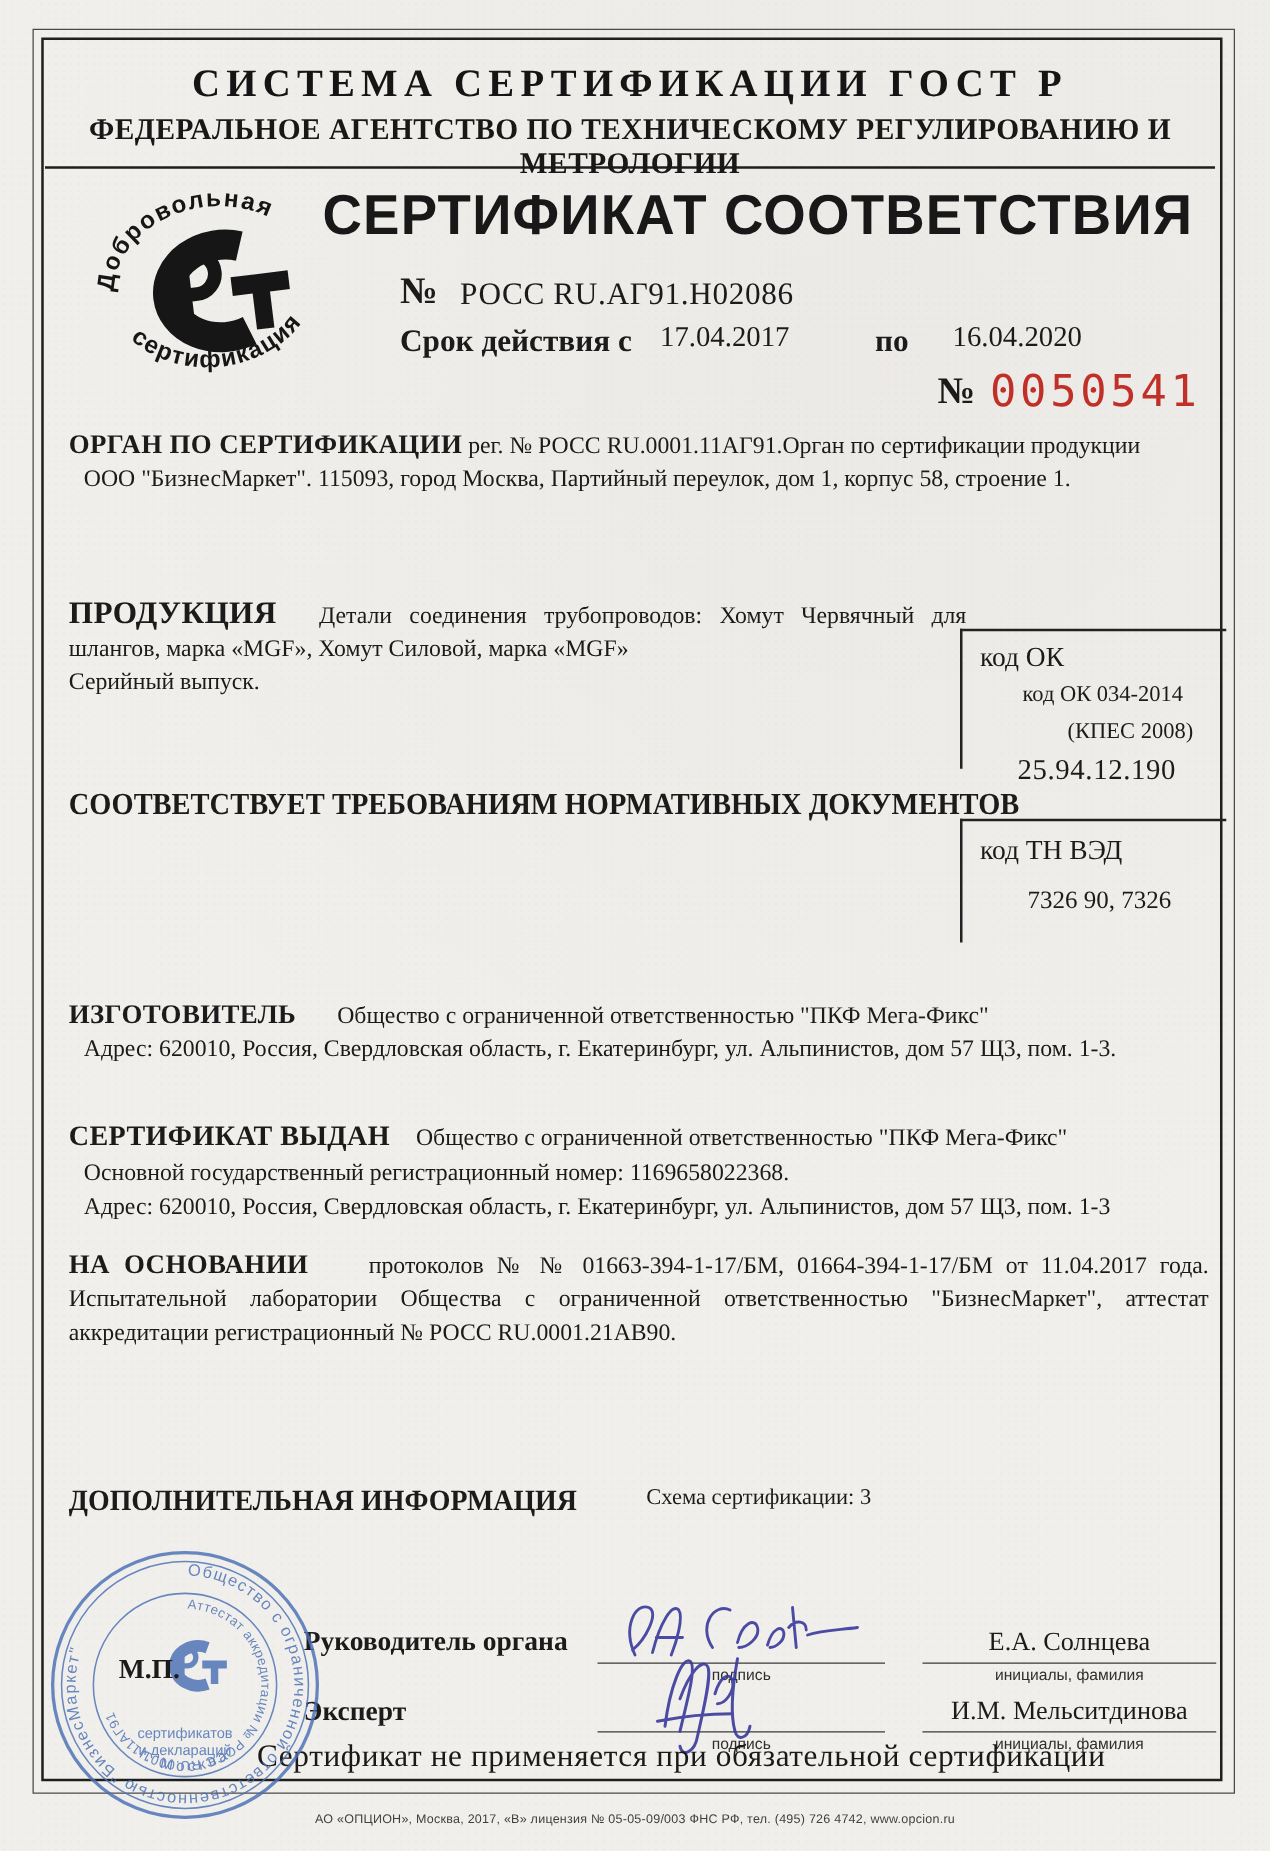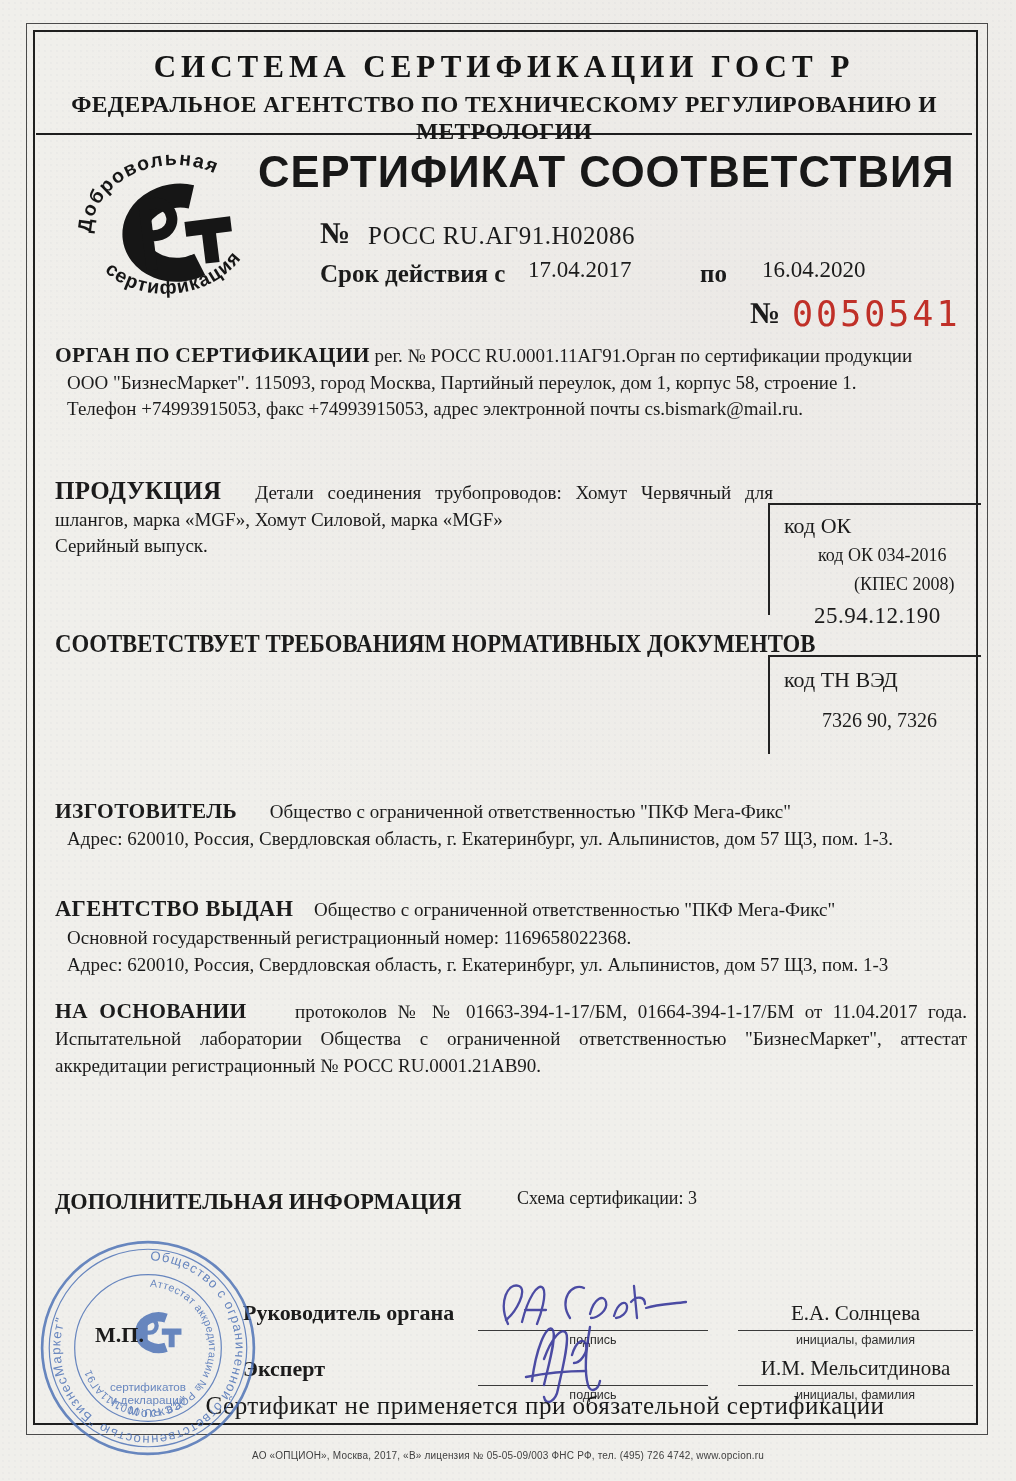--- a/index.html
+++ b/index.html
@@ -120,53 +120,52 @@
   <div class="abs valid-po">по</div>
   <div class="abs valid-to">16.04.2020</div>
 
   <div class="abs blank-no-label">№</div>
   <div class="abs blank-no-value" style="color:#c03028;text-align:center;">0050541</div>
 
   <div class="abs sec organ-sec">
     <span class="h">ОРГАН ПО СЕРТИФИКАЦИИ</span>
     <span>рег. № РОСС RU.0001.11АГ91.Орган по сертификации продукции</span>
     <div class="indent">ООО "БизнесМаркет". 115093, город Москва, Партийный переулок, дом 1, корпус 58, строение 1.</div>
-    <div class="indent">Телефон +74993915053, факс +74993915053, адрес электронной почты cs.bismark@mail.ru.</div>
   </div>
 
   <div class="abs sec prod-sec">
     <span class="h">ПРОДУКЦИЯ</span>
     <span>Детали соединения трубопроводов: Хомут Червячный для шлангов, марка «MGF», Хомут Силовой, марка «MGF»</span>
     <div class="prod-line2">Серийный выпуск.</div>
   </div>
 
   <div class="abs codebox code-ok">
     <div class="lbl">код ОК</div>
-    <div class="l1">код ОК 034-2016</div>
+    <div class="l1">код ОК 034-2014</div>
     <div class="l2">(КПЕС 2008)</div>
     <div class="val">25.94.12.190</div>
   </div>
 
   <div class="abs conf-sec">
     <div class="conf-title">СООТВЕТСТВУЕТ ТРЕБОВАНИЯМ НОРМАТИВНЫХ ДОКУМЕНТОВ</div>
   </div>
 
   <div class="abs codebox code-tnved">
     <div class="lbl">код ТН ВЭД</div>
     <div class="val">7326 90, 7326</div>
   </div>
 
   <div class="abs sec manu-sec">
     <span class="h">ИЗГОТОВИТЕЛЬ</span>
     <span>Общество с ограниченной ответственностью "ПКФ Мега-Фикс"</span>
     <div class="indent">Адрес: 620010, Россия, Свердловская область, г. Екатеринбург, ул. Альпинистов, дом 57 Щ3, пом. 1-3.</div>
   </div>
 
   <div class="abs sec issued-sec">
-    <span class="h">АГЕНТСТВО ВЫДАН</span>
+    <span class="h">СЕРТИФИКАТ ВЫДАН</span>
     <span>Общество с ограниченной ответственностью "ПКФ Мега-Фикс"</span>
     <div class="indent">Основной государственный регистрационный номер: 1169658022368.</div>
     <div class="indent">Адрес: 620010, Россия, Свердловская область, г. Екатеринбург, ул. Альпинистов, дом 57 Щ3, пом. 1-3</div>
   </div>
 
   <div class="abs sec basis-sec">
     <span class="h">НА ОСНОВАНИИ</span>
     <span>протоколов № № 01663-394-1-17/БМ, 01664-394-1-17/БМ от 11.04.2017 года. Испытательной лаборатории Общества с ограниченной ответственностью "БизнесМаркет", аттестат аккредитации регистрационный № РОСС RU.0001.21АВ90.</span>
   </div>
 

